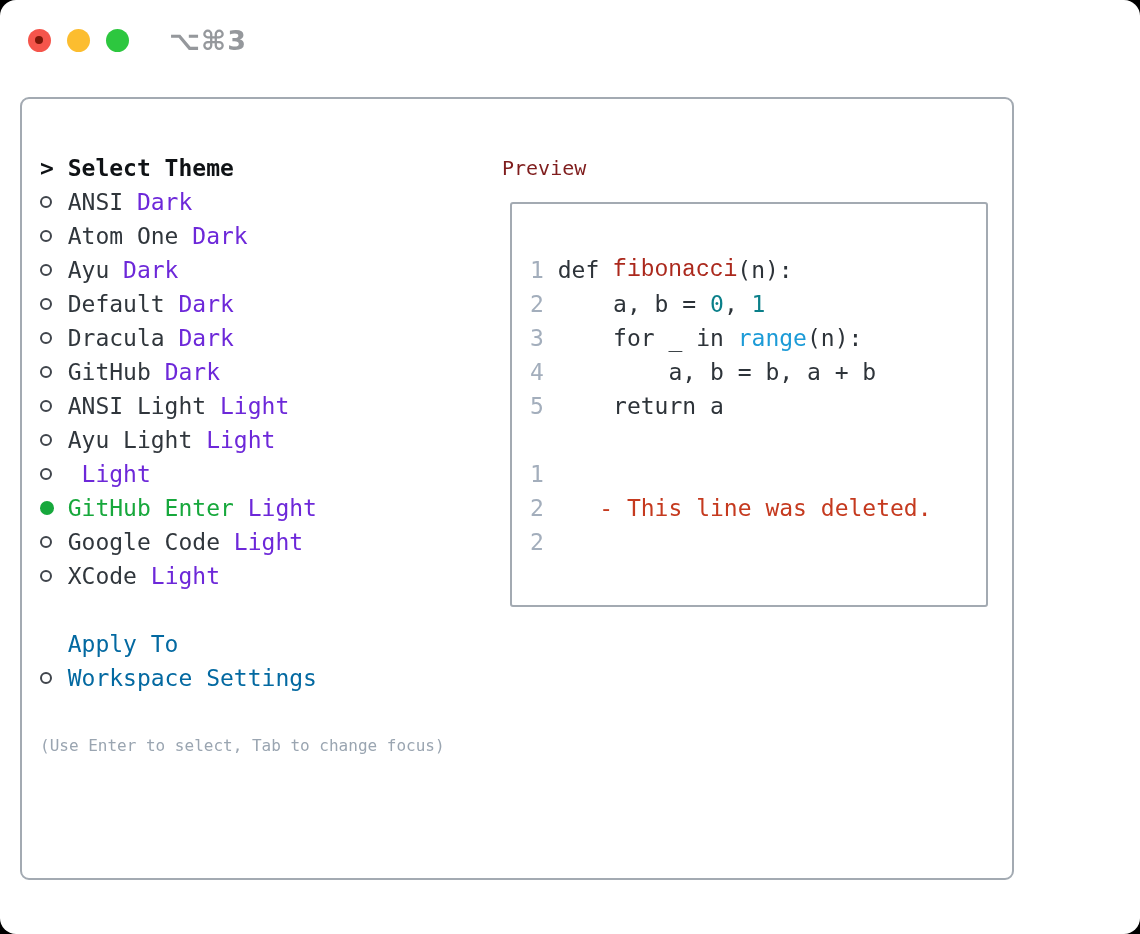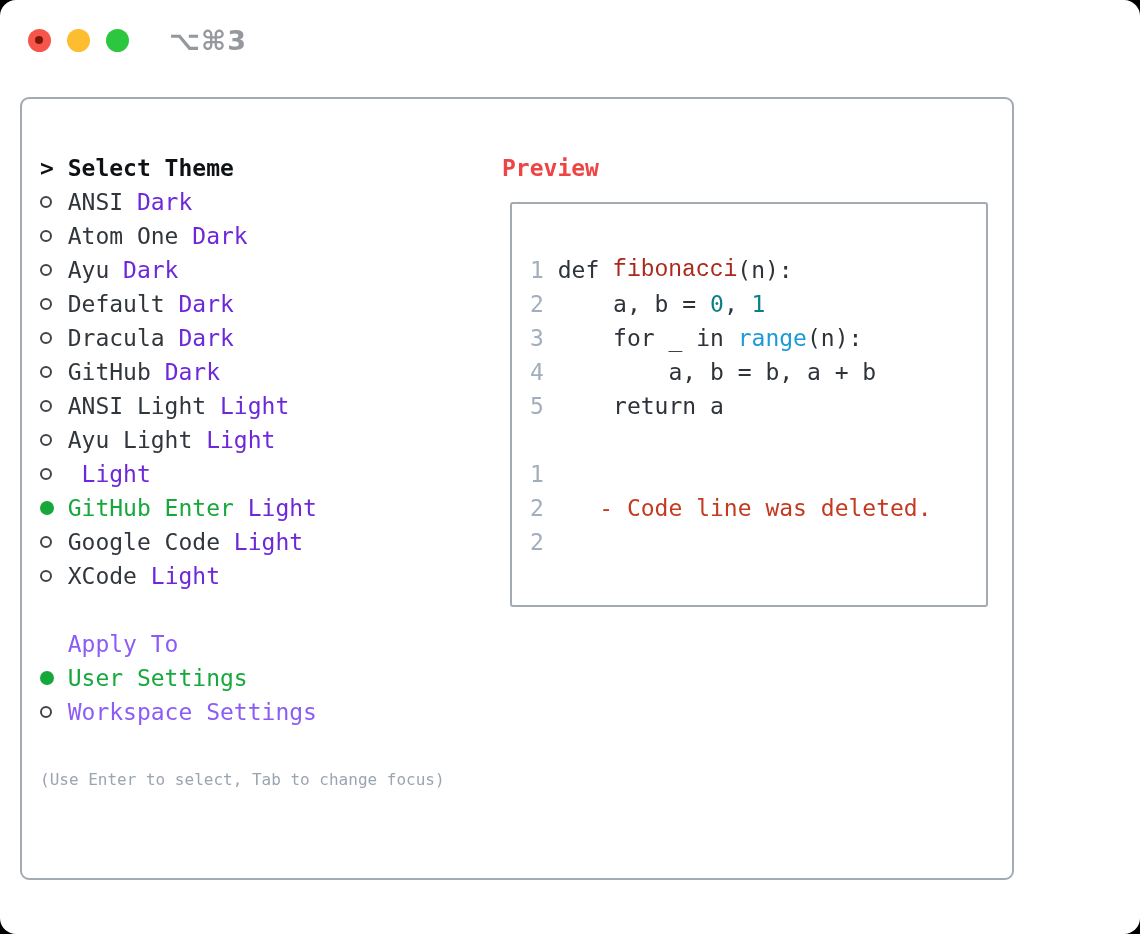--- a/index.html
+++ b/index.html
@@ -47,32 +47,32 @@
     width: 12px; height: 12px; border-radius: 50%;
     border: 2px solid #40454c; background: transparent;
   }
   .row.selected .marker .circle { border: none; width: 14px; height: 14px; background: #17a83c; }
   .hdr-marker { width: 2ch; flex: none; font-weight: bold; color: #0f1215; }
   .hdr-label { font-weight: bold; color: #0f1215; }
   .tname { color: #30363c; }
   .row.selected .tname { color: #17a83c; }
   .tvariant { color: #6d28d9; margin-left: 1ch; }
   .section-gap { margin-top: 34px; }
-  .apply-label { color: #8b5cf6; }
+  .apply-label { color: #0369a1; }
   .row.selected .apply-label { color: #17a83c; }
   .hint {
     margin-top: 34px; width: 420px;
     font-size: 16px; line-height: 34px; color: #9aa5b1;
   }
 
   
   .preview-title {
     position: absolute; left: 480px; top: 52px; height: 34px;
     display: flex; align-items: center;
-    font-size: 23px; font-weight: bold; color: #ef4444;
+    font-size: 20px; font-weight: normal; color: #7f1d1d;
   }
   .preview-box {
     position: absolute; left: 488px; top: 103px;
     width: 478px; height: 405px;
     border: 2px solid #a3aab2;
     border-radius: 3px;
     padding: 49px 0 0 18px;
     overflow: hidden;
   }
   .cline { display: flex; align-items: center; height: 34px; font-size: 23px; white-space: pre; }
@@ -164,24 +164,20 @@
       <div class="row">
         <span class="marker"><span class="circle"></span></span>
         <span class="tname">XCode</span>
         <span class="tvariant">Light</span>
       </div>
 
       <div class="row section-gap">
         <span class="marker"></span>
         <span class="apply-label">Apply To</span>
       </div>
-      <div class="row selected">
-        <span class="marker"><span class="circle"></span></span>
-        <span class="apply-label">User Settings</span>
-      </div>
       <div class="row">
         <span class="marker"><span class="circle"></span></span>
         <span class="apply-label">Workspace Settings</span>
       </div>
 
       <div class="hint">(Use Enter to select, Tab to change focus)</div>
     </div>
 
     <div class="preview-title">Preview</div>
 
@@ -201,21 +197,21 @@
       <div class="cline">
         <span class="lno">5</span><span class="tok" data-c="fg">    return a</span>
       </div>
       <div class="cline">
         <span class="lno"></span>
       </div>
       <div class="cline">
         <span class="lno">1</span>
       </div>
       <div class="cline">
-        <span class="lno">2</span><span class="tok" data-c="deleted">   - Code line was deleted.</span>
+        <span class="lno">2</span><span class="tok" data-c="deleted">   - This line was deleted.</span>
       </div>
       <div class="cline">
         <span class="lno">2</span>
       </div>
     </div>
 
   </div>
 </div>
 
 </body></html>

